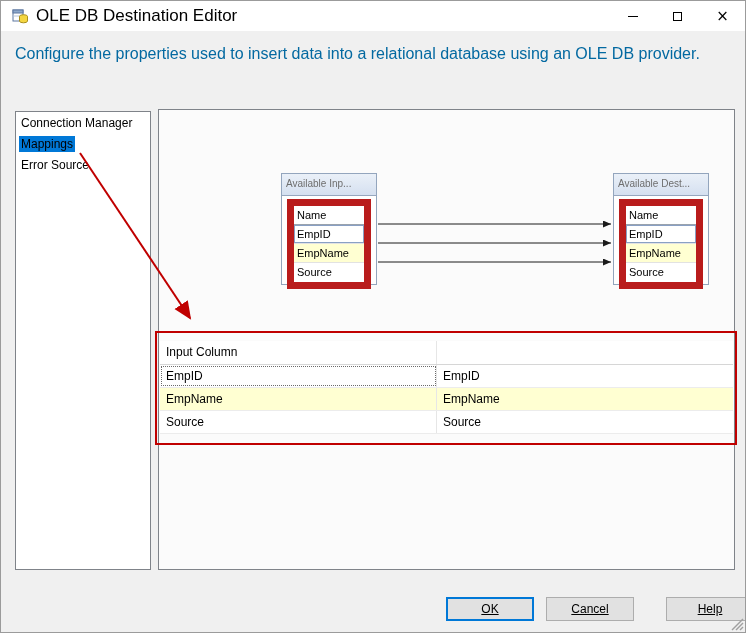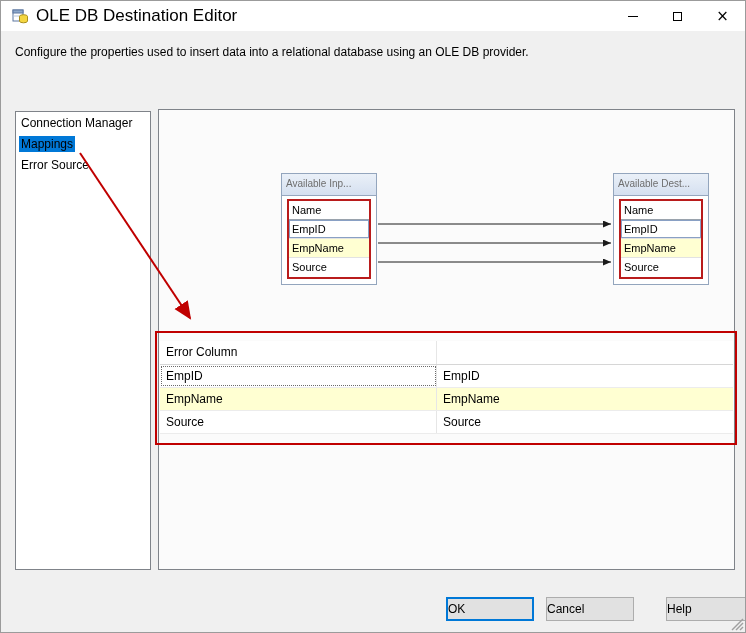--- a/index.html
+++ b/index.html
@@ -15,61 +15,61 @@
   .titlebar { position: absolute; left: 0; top: 0; width: 100%; height: 30px; background: #ffffff; }
   .app-icon { position: absolute; left: 11px; top: 7px; width: 16px; height: 16px; }
   .title-text { position: absolute; left: 35px; top: 0; line-height: 30px; font-size: 17px; color: #000; white-space: nowrap; }
   .win-controls { position: absolute; right: 0; top: 0; height: 30px; display: flex; }
   .win-btn { width: 45px; height: 30px; background: transparent; border: none; display: flex; align-items: center; justify-content: center; cursor: default; }
   .glyph-min { width: 10px; height: 1px; background: #000; display: block; }
   .glyph-max { width: 9px; height: 9px; border: 1px solid #000; display: block; }
   .glyph-close { font-size: 15px; line-height: 1; color: #000; font-family: "DejaVu Sans", sans-serif; }
 
   
-  .description { position: absolute; left: 14px; top: 44px; width: 710px; font-size: 12px; color: #000000; }
+  .description { position: absolute; left: 14px; top: 44px; width: 710px; font-size: 16px; color: #0369a1; }
 
   
   .listbox { position: absolute; left: 14px; top: 110px; width: 136px; height: 459px; background: #fff; border: 1px solid #7f8389; }
   .list-item { padding: 2px 2px; margin: 1px 1px; font-size: 12px; white-space: nowrap; overflow: hidden; }
   .list-item .label { display: inline-block; padding: 1px 2px; }
   .list-item .label.selected { background: #0078d7; color: #000000; }
 
   
   .main-panel { position: absolute; left: 157px; top: 108px; width: 577px; height: 461px; background: #fbfbfb; border: 1px solid #7f8389; }
 
   
   .dtable { position: absolute; width: 96px; height: 112px; background: #fff; border: 1px solid #93a5bd; }
   .dtable.left { left: 122px; top: 63px; }
   .dtable.right { left: 454px; top: 63px; }
   .dtable-title { height: 22px; padding: 4px 4px 17px 4px; font-size: 10px; color: #6e6e6e;
     background: linear-gradient(#eaf0f8, #d5e0f0); border-bottom: 1px solid #96a7bf;
     white-space: nowrap; overflow: hidden; }
   .dtable-body { padding: 3px 5px; }
-  .dtable-inner { border: 2px solid #b91c1c; background: #fff; }
+  .dtable-inner { border: 7px solid #b91c1c; background: #fff; }
   .drow { height: 19px; padding: 3px 3px 0 3px; font-size: 11px; border-bottom: 1px solid #e2e2e2; white-space: nowrap; overflow: hidden; }
   .drow:last-child { border-bottom: none; }
   .drow.dheader { border-bottom: 1px solid #9aa3ad; }
   .drow.boxed { box-shadow: inset 0 0 0 1px #89a0c4; }
   .drow.yellow { background: #ffffd2; }
 
   .connectors { position: absolute; left: 0; top: 0; width: 577px; height: 230px; pointer-events: none; }
 
   
   .grid { position: absolute; left: 1px; top: 231px; width: 573px; background: #fff; }
   .grid-row { display: flex; height: 23px; background: #fff; border-bottom: 1px solid #ececec; }
   .grid-row.header { height: 24px; border-bottom: 1px solid #d6d6d6; }
   .grid-row.yellow { background: #ffffd2; }
   .grid-cell { padding: 4px 6px 0 6px; font-size: 12px; white-space: nowrap; overflow: hidden; }
   .col-input { width: 277px; border-right: 1px solid #e6e6e6; }
   .col-dest { flex: 1; }
   .grid-cell.focused { outline: 1px dotted #6b6b6b; outline-offset: -2px; }
 
   
   .btn { position: absolute; top: 596px; width: 88px; height: 24px; background: #e1e1e1;
-    border: 1px solid #adadad; font-size: 12px; font-family: inherit; text-align: left; cursor: default; color: #000; }
+    border: 1px solid #adadad; font-size: 12px; font-family: inherit; text-align: center; cursor: default; color: #000; text-decoration: underline; }
   .btn.default { border: 2px solid #0078d7; }
   .btn-ok { left: 445px; }
   .btn-cancel { left: 545px; }
   .btn-help { left: 665px; }
 
   
   .annotation { position: absolute; left: 0; top: 0; width: 746px; height: 633px; pointer-events: none; }
   .resize-grip { position: absolute; right: 1px; bottom: 1px; width: 15px; height: 15px; }
 </style>
 </head>
@@ -147,21 +147,21 @@
           <path d="M0,0 L8,3.5 L0,7 z" fill="#1a1a1a"></path>
         </marker>
       </defs>
       <line x1="219" y1="114" x2="452" y2="114" stroke="#1a1a1a" stroke-width="1" marker-end="url(#arrowblk)"></line>
       <line x1="219" y1="133" x2="452" y2="133" stroke="#1a1a1a" stroke-width="1" marker-end="url(#arrowblk)"></line>
       <line x1="219" y1="152" x2="452" y2="152" stroke="#1a1a1a" stroke-width="1" marker-end="url(#arrowblk)"></line>
     </svg>
 
     <div class="grid">
       <div class="grid-row header">
-        <div class="grid-cell col-input">Error Column</div>
+        <div class="grid-cell col-input">Input Column</div>
       </div>
       <div class="grid-row">
         <div class="grid-cell col-input focused">EmpID</div>
         <div class="grid-cell col-dest">EmpID</div>
       </div>
       <div class="grid-row yellow">
         <div class="grid-cell col-input">EmpName</div>
         <div class="grid-cell col-dest">EmpName</div>
       </div>
       <div class="grid-row">

